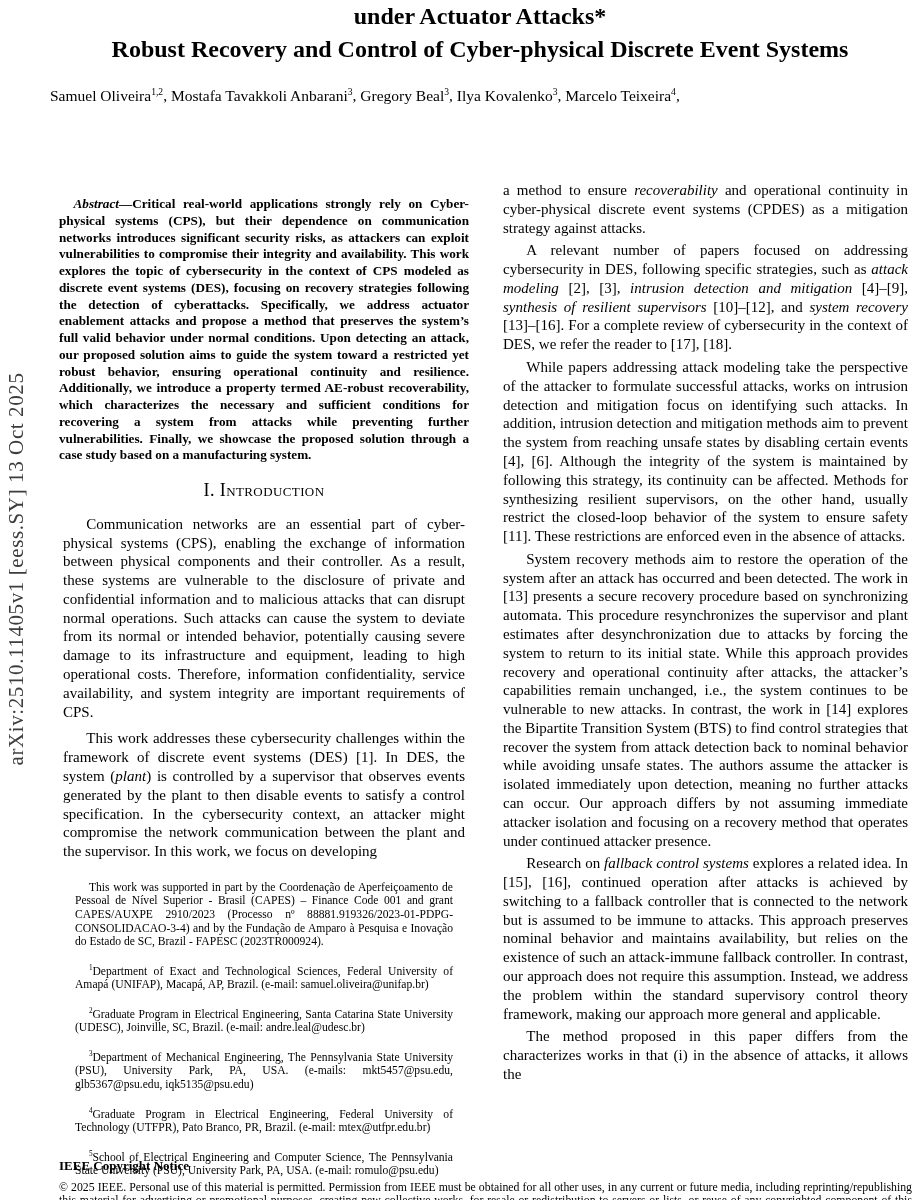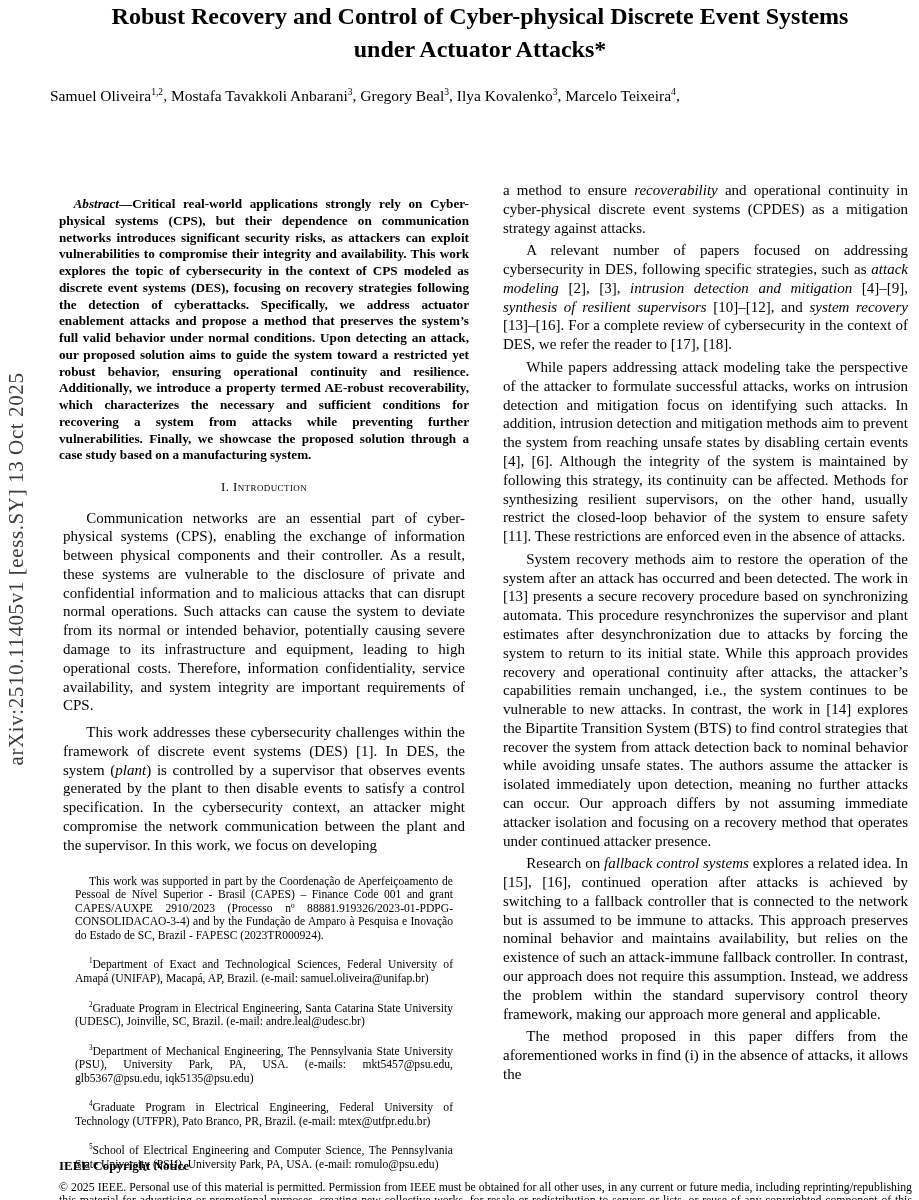--- a/index.html
+++ b/index.html
@@ -68,21 +68,21 @@
     margin: 0;
     font-weight: bold;
     font-size: 13.2px;
     line-height: 1.27;
     text-indent: 1.1em;
     text-align: justify;
   }
   .section-heading {
     margin: 15px 0 9px 0;
     text-align: center;
-    font-size: 13px;
+    font-size: 18px;
     font-weight: normal;
     font-variant: small-caps;
     letter-spacing: 0.4px;
   }
   p.body { margin: 4px; text-indent: 1.55em; }
   p.body.noindent { text-indent: 0; }
   .footnotes {
     margin-top: auto;
     font-size: 11.6px;
     line-height: 1.17;
@@ -100,22 +100,22 @@
   .copyright p { margin: 0; font-size: 11.8px; line-height: 1.08; }
 </style>
 </head>
 <body>
 
 <div class="page">
 
   <div class="arxiv-vertical">arXiv:2510.11405v1  [eess.SY]  13 Oct 2025</div>
 
   <header class="paper-title">
+    <div>under Actuator Attacks*</div>
     <div>Robust Recovery and Control of Cyber-physical Discrete Event Systems</div>
-    <div>under Actuator Attacks*</div>
   </header>
 
   <div class="authors">
     <div>Samuel Oliveira<sup>1,2</sup>, Mostafa Tavakkoli Anbarani<sup>3</sup>, Gregory Beal<sup>3</sup>, Ilya Kovalenko<sup>3</sup>, Marcelo Teixeira<sup>4</sup>,</div>
   </div>
 
   <section class="col col1">
     <p class="abstract"><i>Abstract</i>—Critical real-world applications strongly rely on Cyber-physical systems (CPS), but their dependence on communication networks introduces significant security risks, as attackers can exploit vulnerabilities to compromise their integrity and availability. This work explores the topic of cybersecurity in the context of CPS modeled as discrete event systems (DES), focusing on recovery strategies following the detection of cyberattacks. Specifically, we address actuator enablement attacks and propose a method that preserves the system’s full valid behavior under normal conditions. Upon detecting an attack, our proposed solution aims to guide the system toward a restricted yet robust behavior, ensuring operational continuity and resilience. Additionally, we introduce a property termed AE-robust recoverability, which characterizes the necessary and sufficient conditions for recovering a system from attacks while preventing further vulnerabilities. Finally, we showcase the proposed solution through a case study based on a manufacturing system.</p>
 
     <h2 class="section-heading">I. Introduction</h2>
@@ -132,21 +132,21 @@
       <p><sup>5</sup>School of Electrical Engineering and Computer Science, The Pennsylvania State University (PSU), University Park, PA, USA. (e-mail: romulo@psu.edu)</p>
     </div>
   </section>
 
   <section class="col col2">
     <p class="body noindent">a method to ensure <i>recoverability</i> and operational continuity in cyber-physical discrete event systems (CPDES) as a mitigation strategy against attacks.</p>
     <p class="body">A relevant number of papers focused on addressing cybersecurity in DES, following specific strategies, such as <i>attack modeling</i> [2], [3], <i>intrusion detection and mitigation</i> [4]–[9], <i>synthesis of resilient supervisors</i> [10]–[12], and <i>system recovery</i> [13]–[16]. For a complete review of cybersecurity in the context of DES, we refer the reader to [17], [18].</p>
     <p class="body">While papers addressing attack modeling take the perspective of the attacker to formulate successful attacks, works on intrusion detection and mitigation focus on identifying such attacks. In addition, intrusion detection and mitigation methods aim to prevent the system from reaching unsafe states by disabling certain events [4], [6]. Although the integrity of the system is maintained by following this strategy, its continuity can be affected. Methods for synthesizing resilient supervisors, on the other hand, usually restrict the closed-loop behavior of the system to ensure safety [11]. These restrictions are enforced even in the absence of attacks.</p>
     <p class="body">System recovery methods aim to restore the operation of the system after an attack has occurred and been detected. The work in [13] presents a secure recovery procedure based on synchronizing automata. This procedure resynchronizes the supervisor and plant estimates after desynchronization due to attacks by forcing the system to return to its initial state. While this approach provides recovery and operational continuity after attacks, the attacker’s capabilities remain unchanged, i.e., the system continues to be vulnerable to new attacks. In contrast, the work in [14] explores the Bipartite Transition System (BTS) to find control strategies that recover the system from attack detection back to nominal behavior while avoiding unsafe states. The authors assume the attacker is isolated immediately upon detection, meaning no further attacks can occur. Our approach differs by not assuming immediate attacker isolation and focusing on a recovery method that operates under continued attacker presence.</p>
     <p class="body">Research on <i>fallback control systems</i> explores a related idea. In [15], [16], continued operation after attacks is achieved by switching to a fallback controller that is connected to the network but is assumed to be immune to attacks. This approach preserves nominal behavior and maintains availability, but relies on the existence of such an attack-immune fallback controller. In contrast, our approach does not require this assumption. Instead, we address the problem within the standard supervisory control theory framework, making our approach more general and applicable.</p>
-    <p class="body">The method proposed in this paper differs from the aforementioned works in find (i) in the absence of attacks, it allows the</p>
+    <p class="body">The method proposed in this paper differs from the characterizes works in that (i) in the absence of attacks, it allows the</p>
   </section>
 
   <footer class="copyright">
     <h3>IEEE Copyright Notice</h3>
     <p>© 2025 IEEE. Personal use of this material is permitted. Permission from IEEE must be obtained for all other uses, in any current or future media, including reprinting/republishing this material for advertising or promotional purposes, creating new collective works, for resale or redistribution to servers or lists, or reuse of any copyrighted component of this work in other works.</p>
   </footer>
 
 </div>
 
 </body></html>

